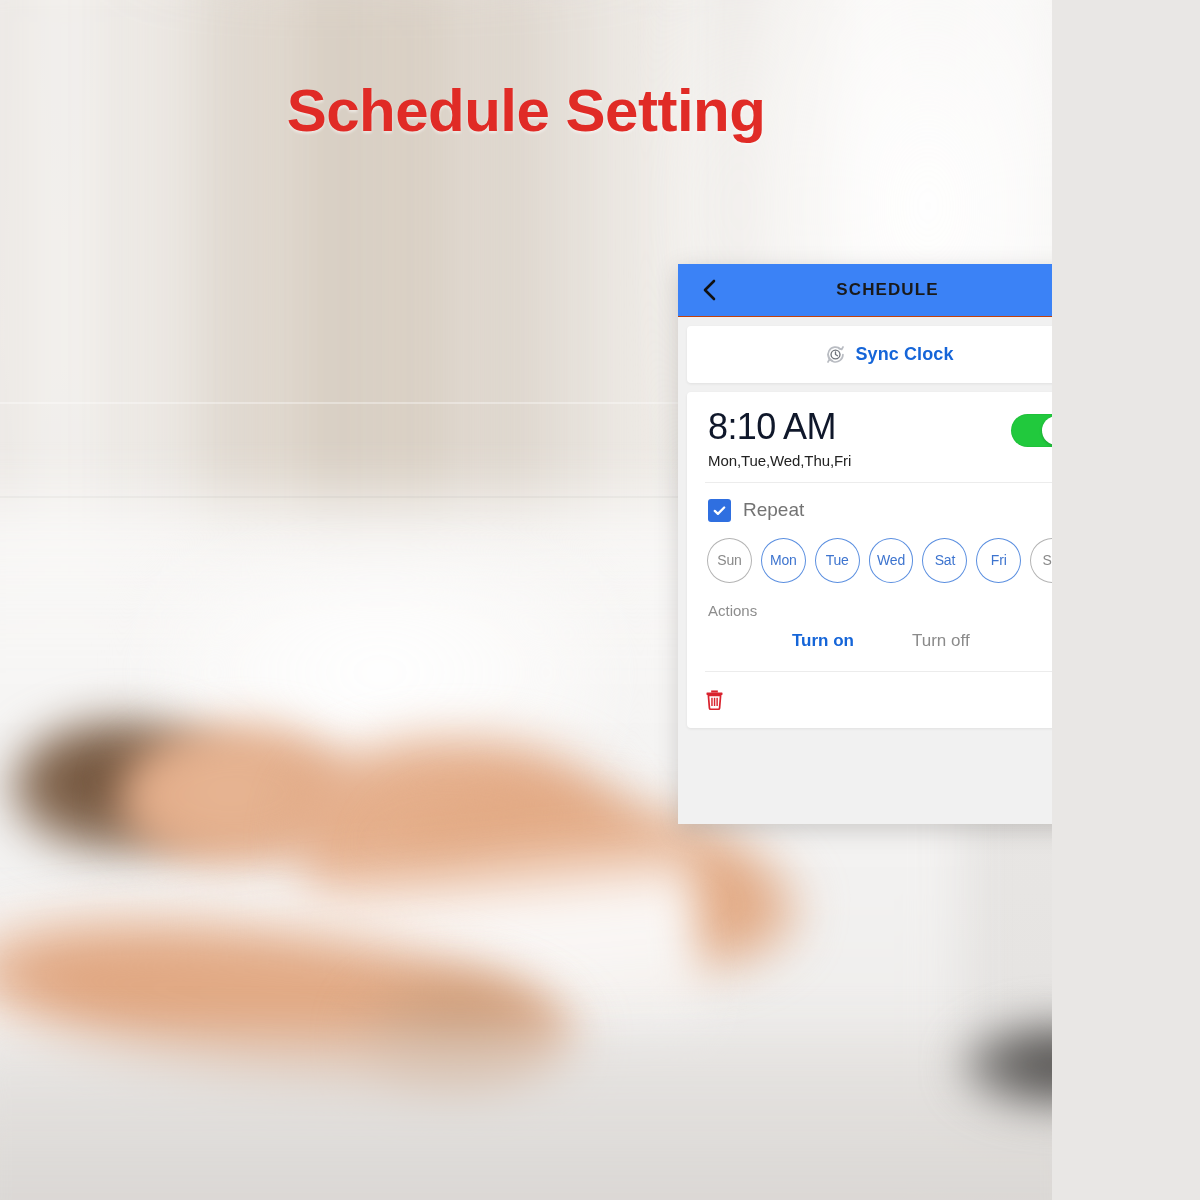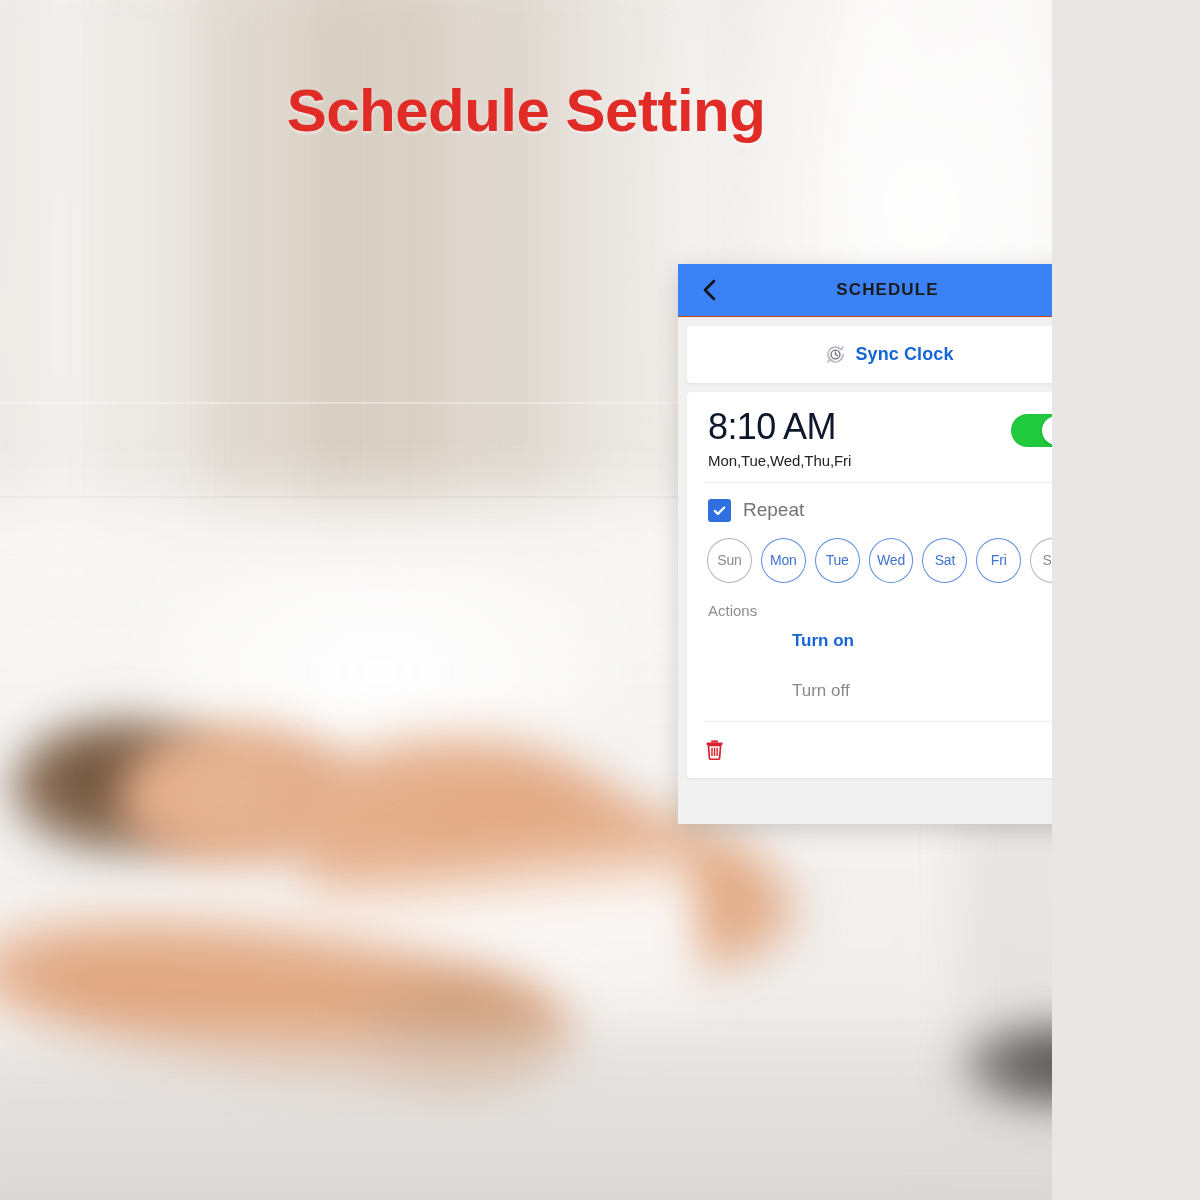--- a/index.html
+++ b/index.html
@@ -358,23 +358,22 @@
     color: #3d74cf;
   }
 
   .actions-label {
     padding: 19px 4px 0 21px;
     font-size: 15px;
     color: #8d8d8d;
   }
   .actions-row {
     display: flex;
-    gap: 30px;
+    gap: 58px;
     padding: 12px 0 20px 105px;
-    flex-direction: column;
   }
   .action {
     font-size: 17px;
     color: #8b8b8b;
   }
   .action.sel {
     color: #1565d8;
     font-weight: bold;
   }
 

